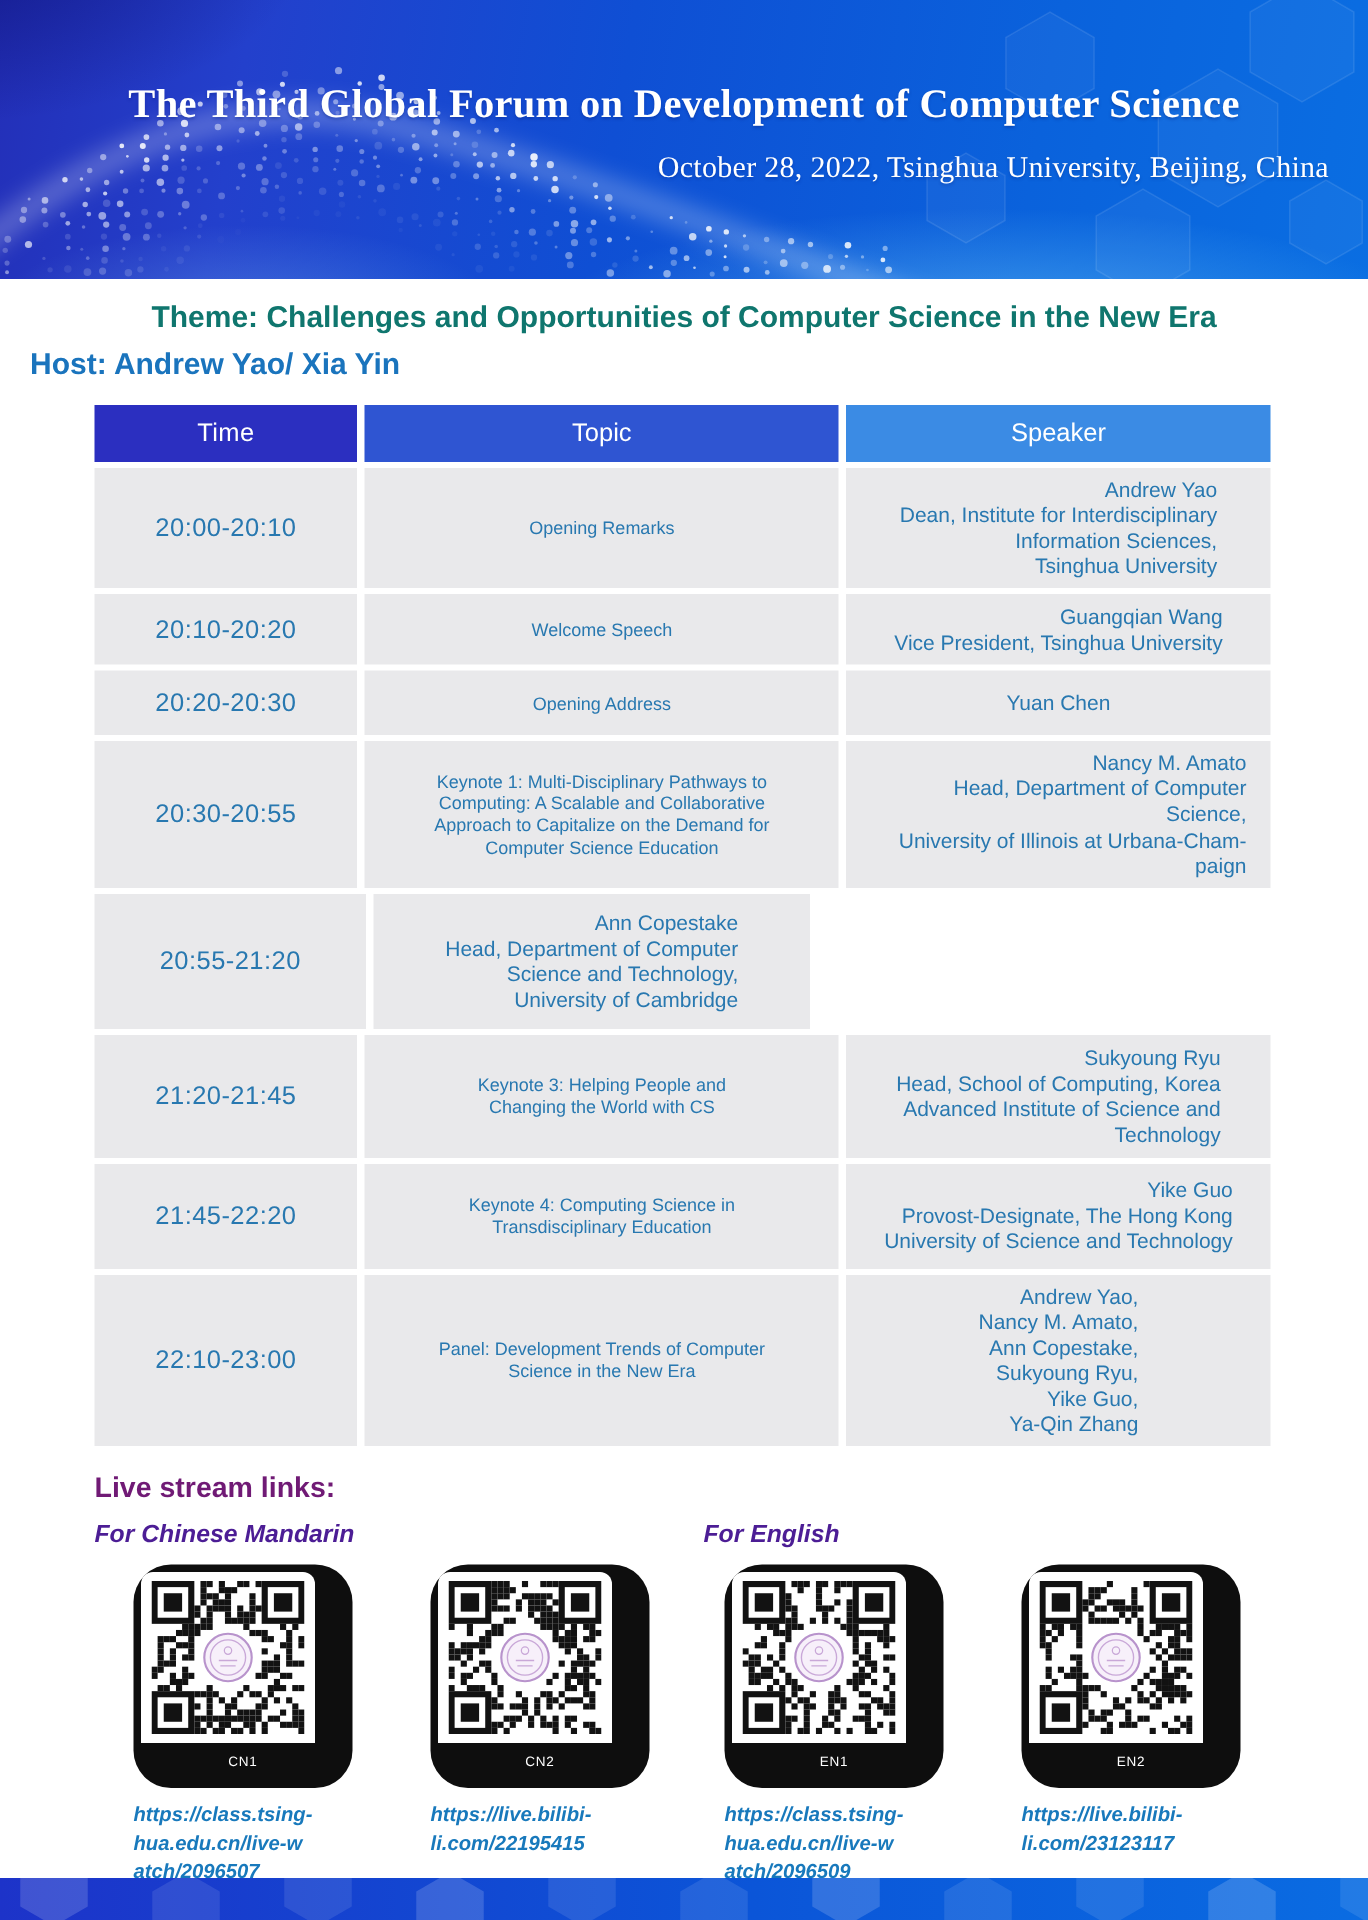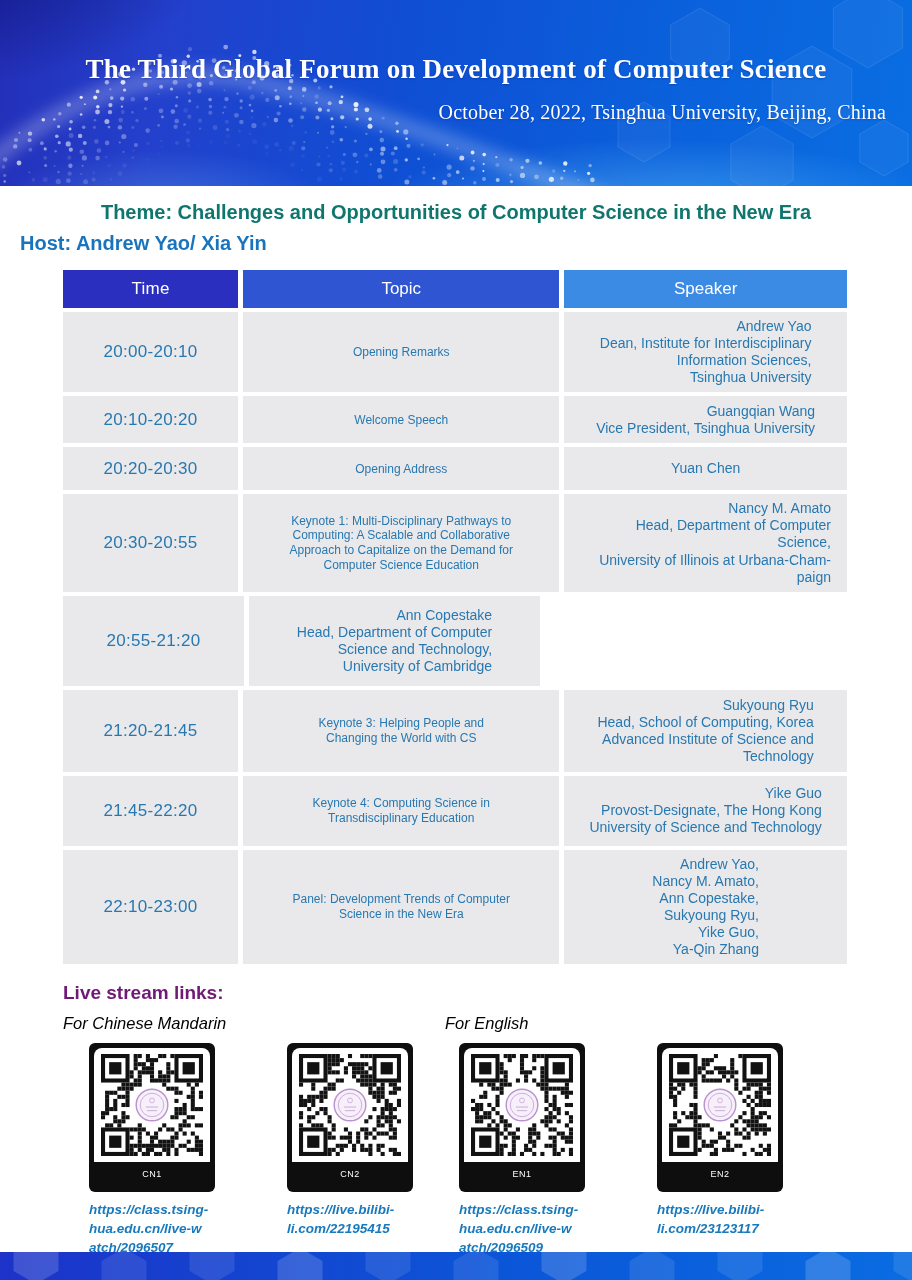--- a/index.html
+++ b/index.html
@@ -42,26 +42,26 @@
   .srow:nth-child(5) .cell{min-height:76px;}
   .srow:nth-child(6) .cell{min-height:90px;}
   .srow:nth-child(7) .cell{min-height:82px;}
   .srow:nth-child(8) .cell{min-height:70px;}
   .srow:nth-child(9) .cell{min-height:110px;}
 
   
   .ls-heading{margin:18px 0 0 63px;color:#701a75;font-size:19px;font-weight:bold;}
   .ls-groups{display:flex;margin:10px 0 0 63px;}
   .ls-group{display:flex;flex-direction:column;}
-  .ls-group.en{margin-left:32px;}
-  .ls-label{color:#000000;font-size:16.5px;font-weight:normal;font-style:italic;margin-bottom:10px;}
+  .ls-group.en{margin-left:56px;}
+  .ls-label{color:#4c1d95;font-size:16.5px;font-weight:bold;font-style:italic;margin-bottom:10px;}
   .qr-row{display:flex;gap:72px;margin-left:26px;}
   .ls-group.en .qr-row{margin-left:14px;}
   .qr-block{display:flex;flex-direction:column;width:126px;}
-  .qr-card{width:126px;background:#0e0e0e;border-radius:6px;padding:5px;box-sizing:border-box;}
+  .qr-card{width:146px;background:#0e0e0e;border-radius:25px;padding:5px;box-sizing:border-box;}
   .qr-white{background:#fff;border-radius:8px 8px 0 0;width:116px;height:114px;
             display:flex;align-items:center;justify-content:center;}
   .qr-label{height:25px;line-height:25px;text-align:center;color:#fff;font-size:9px;letter-spacing:.5px;}
   .qr-url{margin-top:9px;color:#1879bc;font-size:13.5px;font-weight:bold;font-style:italic;
           line-height:1.4;white-space:pre-line;}
 
   
   .bottombar{position:absolute;left:0;bottom:0;width:912px;height:28px;overflow:hidden;
           background:linear-gradient(90deg,#1d33c9 0%,#0b55d8 55%,#0a6ce2 100%);}
   .bottombar svg{position:absolute;inset:0;}

